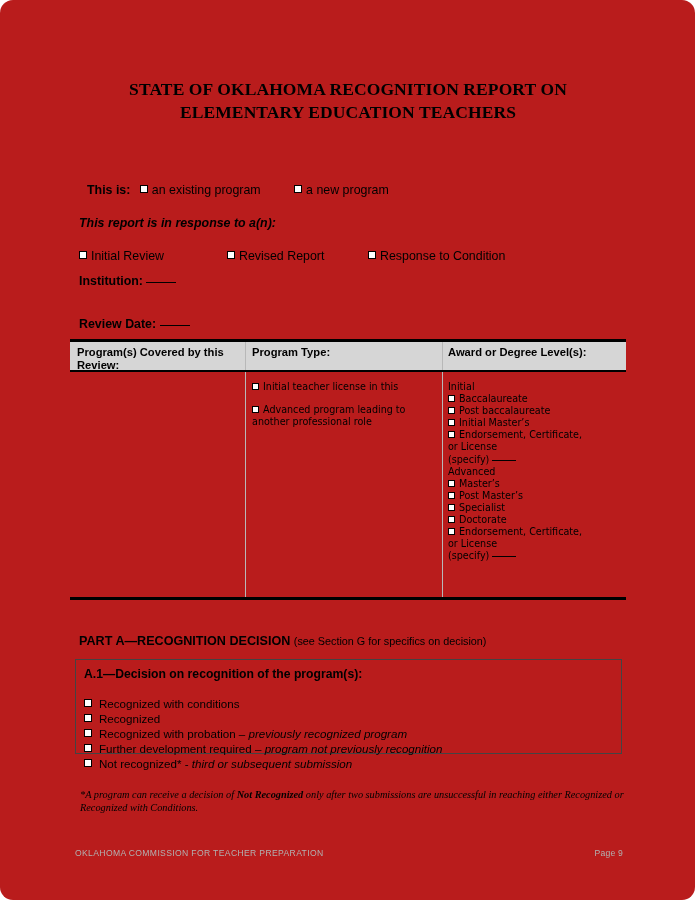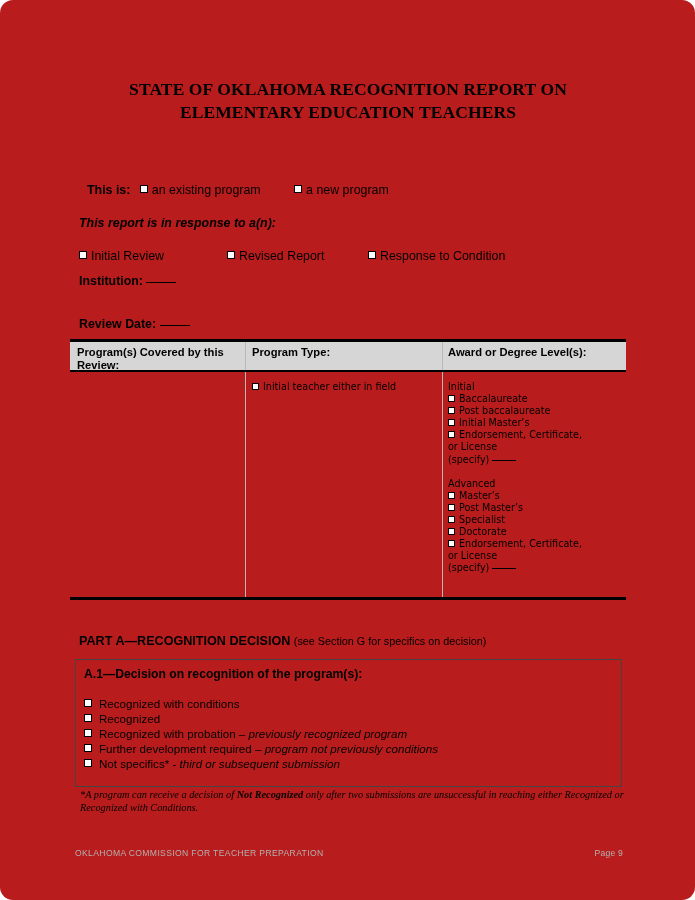--- a/index.html
+++ b/index.html
@@ -150,21 +150,21 @@
     left: 378px;
     top: 9px;
     width: 175px;
     font-family: "DejaVu Sans", sans-serif;
     font-size: 9.6px;
     line-height: 12.1px;
   }
   .cell-award .grp-title { font-weight: normal; }
   .cell-award .cb { width: 7px; height: 7px; margin-right: 4px; vertical-align: 0px; }
   .cell-award .cont { display: block; }
-  .cell-award .grp2 { margin-top: 12px; }
+  .cell-award .grp2 { margin-top: 0; }
   .cell-award .blank-sm { width: 24px; }
 
   
   .parta-head {
     position: absolute;
     left: 79px;
     top: 634px;
     font-size: 12.6px;
     font-weight: bold;
     white-space: nowrap;
@@ -172,21 +172,21 @@
   .parta-head .sub {
     font-size: 10.8px;
     font-weight: normal;
   }
 
   .a1box {
     position: absolute;
     left: 75px;
     top: 659px;
     width: 547px;
-    height: 128px;
+    height: 95px;
     border: 1px solid #444;
     box-sizing: border-box;
   }
   .a1title {
     position: absolute;
     left: 8px;
     top: 7px;
     font-size: 12.2px;
     font-weight: bold;
     white-space: nowrap;
@@ -287,21 +287,24 @@
     </div>
 
     <div class="tbl-body">
       <div class="vdiv vdiv-a"></div>
       <div class="vdiv vdiv-b"></div>
 
       <div class="cell-programs"></div>
 
       <div class="cell-type">
         <div>
-          <span class="cb"></span><span>Initial teacher either in field</span>
+          <span class="cb"></span><span>Initial teacher license in this</span>
+        </div>
+        <div class="item2">
+          <span class="cb"></span><span>Advanced program leading to another professional role</span>
         </div>
       </div>
 
       <div class="cell-award">
 
         <div class="grp1">
           <div class="grp-title">Initial</div>
           <div>
             <span class="cb"></span><span>Baccalaureate</span>
           </div>
@@ -362,24 +365,24 @@
       <div>
         <span class="cb"></span><span>Recognized with conditions</span><i></i>
       </div>
       <div>
         <span class="cb"></span><span>Recognized</span><i></i>
       </div>
       <div>
         <span class="cb"></span><span>Recognized with probation – </span><i>previously recognized program</i>
       </div>
       <div>
-        <span class="cb"></span><span>Further development required – </span><i>program not previously conditions</i>
-      </div>
-      <div>
-        <span class="cb"></span><span>Not specifics* - </span><i>third or subsequent submission</i>
+        <span class="cb"></span><span>Further development required – </span><i>program not previously recognition</i>
+      </div>
+      <div>
+        <span class="cb"></span><span>Not recognized* - </span><i>third or subsequent submission</i>
       </div>
     </div>
   </div>
 
   <div class="footnote">
     <span>*A program can receive a decision of </span><b>Not Recognized</b><span> only after two submissions are unsuccessful in reaching either Recognized or Recognized with Conditions.</span>
   </div>
 
   <div class="footer">
     <span class="left">OKLAHOMA COMMISSION FOR TEACHER PREPARATION</span>

